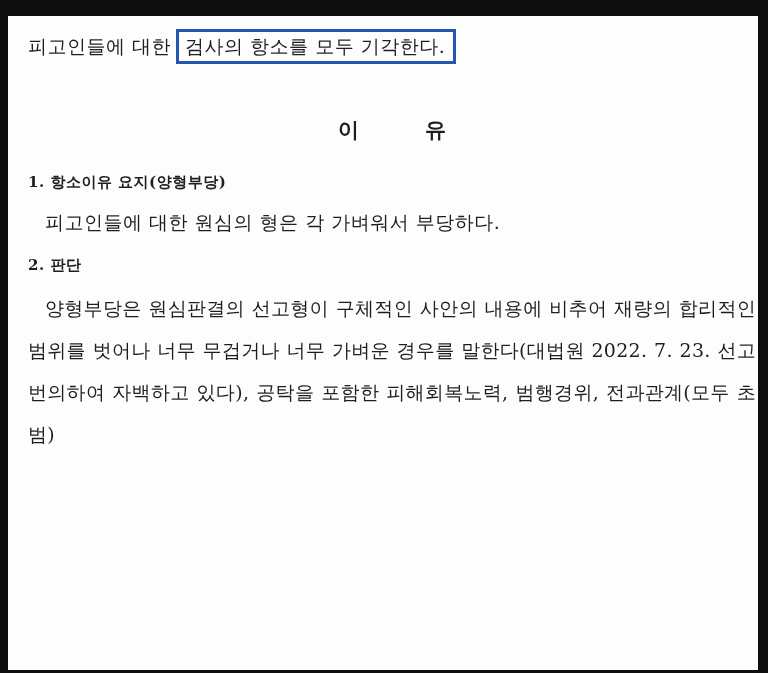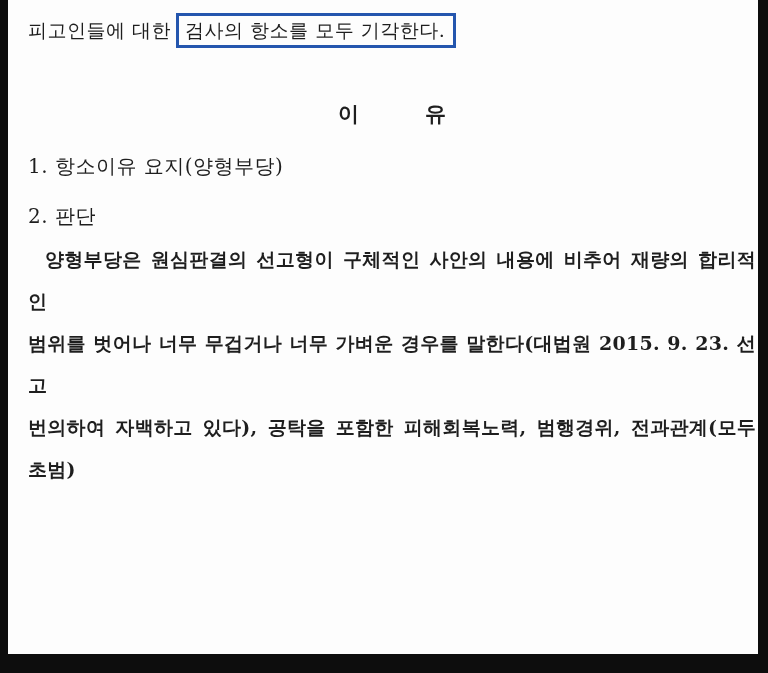--- a/index.html
+++ b/index.html
@@ -6,21 +6,21 @@
     margin: 0;
     padding: 0;
     width: 768px;
     height: 673px;
     overflow: hidden;
     background: #0d0d0d;
   }
   .paper {
     position: absolute;
     left: 8px;
-    top: 0;
+    top: 16px;
     width: 750px;
     height: 654px;
     box-sizing: border-box;
     background: #fdfdfd;
     padding: 10px 2px 0 20px;
     font-family: "DejaVu Serif", "Liberation Serif", serif;
     color: #1e1e1e;
     font-size: 19px;
   }
   .order-line {
@@ -41,35 +41,34 @@
     line-height: 40px;
     display: flex;
     justify-content: center;
     gap: 66px;
     font-weight: bold;
     font-size: 21px;
   }
   .sec-title {
     margin-top: 12px;
     line-height: 40px;
-    font-weight: normal;
-    font-size: 20px;
+    font-weight: bold;
+    font-size: 15px;
     letter-spacing: 0.5px;
   }
-  .sec-title.second { margin-top: 10px; }
+  .sec-title.second { margin-top: 3px; }
   .s1-body {
     line-height: 40px;
     text-indent: 17px;
     letter-spacing: 0.5px;
   }
   .para { margin-top: 2px; }
   .pline {
     line-height: 42px;
     letter-spacing: 0.3px;
-    font-weight: bold;
   }
   .pline.j {
     text-align: justify;
     text-align-last: justify;
   }
   .pline.first-indent { text-indent: 17px; }
   .redact {
     display: inline-block;
     width: 64px;
     height: 19px;
@@ -88,23 +87,24 @@
   <div class="order-line">
     <span class="order-prefix">피고인들에 대한</span><span class="order-box" style="border-color: rgb(36, 86, 174);"><span>검사의 항소를 모두 기각한다.</span></span>
   </div>
 
   <div class="reason-heading">
     <span>이</span>
     <span>유</span>
   </div>
 
   <div class="sec-title">1. 항소이유 요지(양형부당)</div>
+  <div class="s1-body">피고인들에 대한 원심의 형은 각 가벼워서 부당하다.</div>
 
   <div class="sec-title second">2. 판단</div>
 
   <div class="para">
     <div class="pline j first-indent">양형부당은 원심판결의 선고형이 구체적인 사안의 내용에 비추어 재량의 합리적인</div>
-    <div class="pline j">범위를 벗어나 너무 무겁거나 너무 가벼운 경우를 말한다(대법원 2015. 9. 23. 선고</div>
+    <div class="pline j">범위를 벗어나 너무 무겁거나 너무 가벼운 경우를 말한다(대법원 2022. 7. 23. 선고</div>
     <div class="pline j">번의하여 자백하고 있다), 공탁을 포함한 피해회복노력, 범행경위, 전과관계(모두 초범)</div>
 
   </div>
 
 </div>
 
 </body></html>

